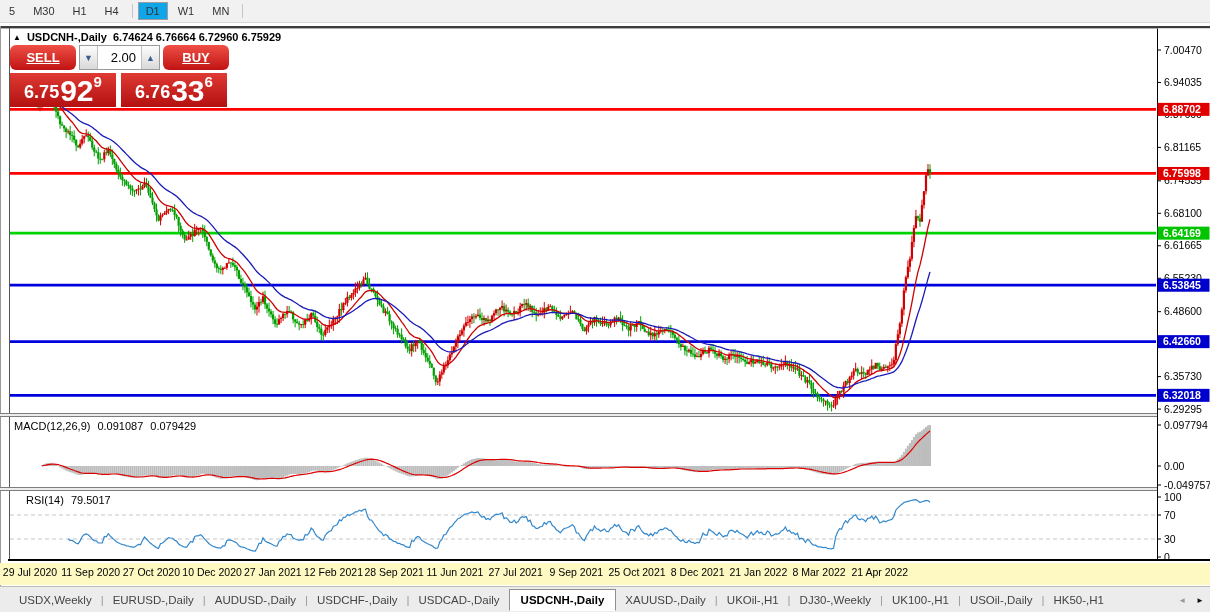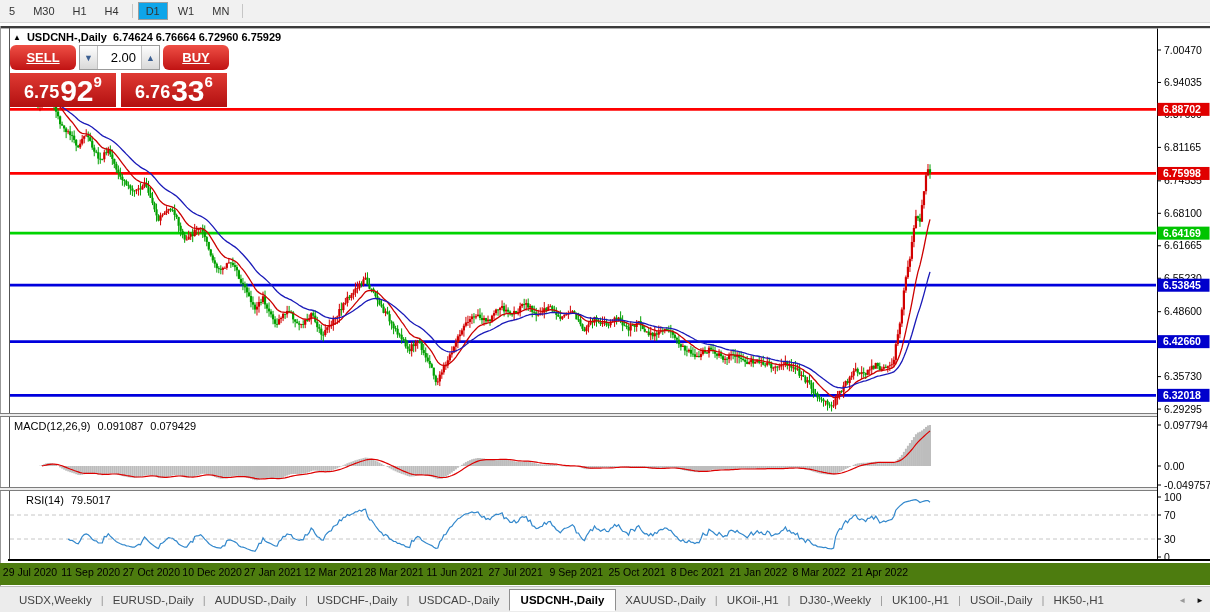--- a/index.html
+++ b/index.html
@@ -32,21 +32,21 @@
     font-family:"Liberation Sans",sans-serif;min-width:10px;width:30px;}
   .tp-row2{display:flex;gap:5px;margin-top:3px;}
   .tp-price{width:102px;height:30px;background:linear-gradient(#df3a33,#b31010);color:#fff;
     display:flex;align-items:flex-end;justify-content:center;padding:1px 2px 3px 2px;cursor:pointer;}
   .tp-small{font-size:18px;font-weight:bold;margin:0 1px 1px 0;}
   .tp-huge{font-size:30px;font-weight:bold;line-height:0.82;}
   .tp-sup{font-size:15px;font-weight:bold;align-self:flex-start;margin-top:-1px;}
   
   .ind-label{position:absolute;font-size:11px;color:#000;z-index:5;display:flex;gap:7px;}
   
-  #date-axis{position:absolute;left:0;top:563px;width:1210px;height:22px;background:#4d7c0f;z-index:4;}
+  #date-axis{position:absolute;left:0;top:563px;width:1210px;height:22px;background:#fef9c3;z-index:4;}
   .date-item{position:absolute;top:3px;transform:translateX(-50%);font-size:10.5px;color:#000;white-space:nowrap;}
   
   #tab-bar{position:absolute;left:0;top:586px;width:1210px;height:26px;background:#ececec;
     border-top:1px solid #bdbdbd;display:flex;align-items:center;font-size:11.5px;color:#444;z-index:5;}
   .tab-item{padding:4px 9px;white-space:nowrap;cursor:pointer;}
   .tab-item.active{background:#ffffff;border:1px solid #8f8f8f;border-bottom:1px solid #fff;
     color:#000;font-weight:bold;padding:4px 11px;}
   .tab-sep{color:#9a9a9a;}
   #tab-arrows{margin-left:auto;padding-right:6px;display:flex;gap:10px;font-size:8px;}
   #tab-arrow-left{color:#9a9a9a;cursor:pointer;}
@@ -1524,22 +1524,22 @@
     <span>RSI(14)</span>
     <span>79.5017</span>
   </div>
 
   <div id="date-axis">
       <div class="date-item" style="left: 30px;">29 Jul 2020</div>
       <div class="date-item" style="left: 90.7px;">11 Sep 2020</div>
       <div class="date-item" style="left: 151.4px;">27 Oct 2020</div>
       <div class="date-item" style="left: 212.1px;">10 Dec 2020</div>
       <div class="date-item" style="left: 272.8px;">27 Jan 2021</div>
-      <div class="date-item" style="left: 333.5px;">12 Mar 2021</div>
-      <div class="date-item" style="left: 394.2px;">28 Mar 2021</div>
+      <div class="date-item" style="left: 333.5px;">12 Feb 2021</div>
+      <div class="date-item" style="left: 394.2px;">28 Sep 2021</div>
       <div class="date-item" style="left: 454.9px; text-align: center;">11 Jun 2021</div>
       <div class="date-item" style="left: 515.6px;">27 Jul 2021</div>
       <div class="date-item" style="left: 576.3px;">9 Sep 2021</div>
       <div class="date-item" style="left: 637px;">25 Oct 2021</div>
       <div class="date-item" style="left: 697.7px;">8 Dec 2021</div>
       <div class="date-item" style="left: 758.4px;">21 Jan 2022</div>
       <div class="date-item" style="left: 819.1px;">8 Mar 2022</div>
       <div class="date-item" style="left: 879.8px;">21 Apr 2022</div>
     </div>
 

